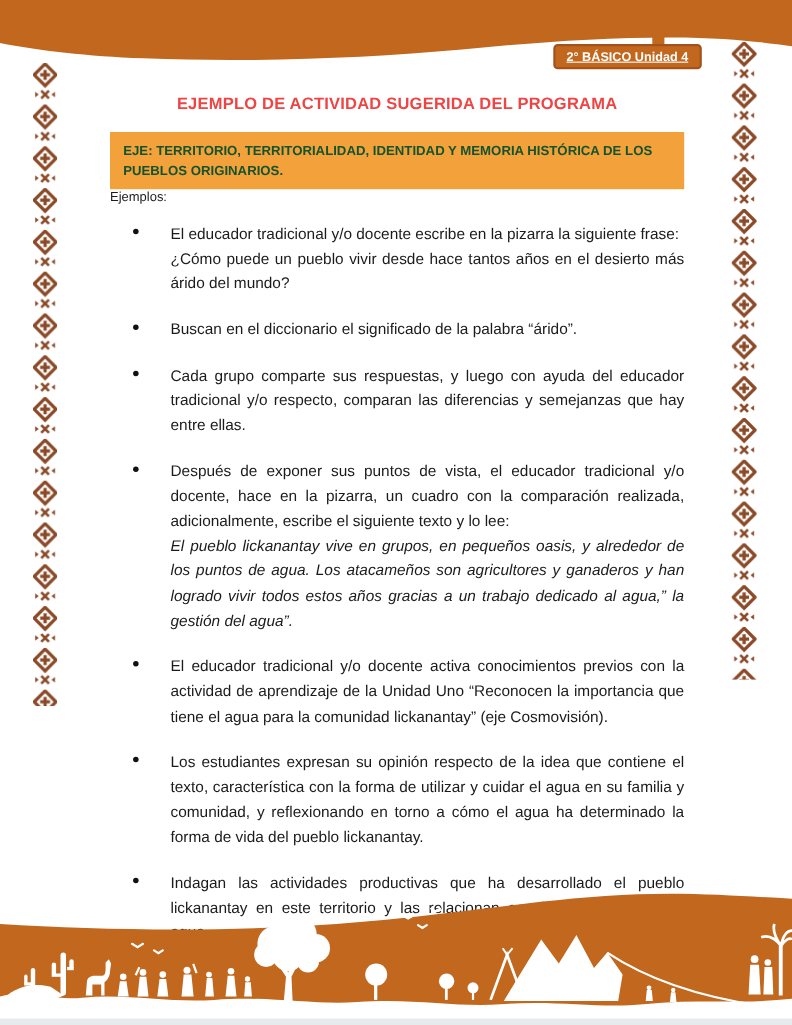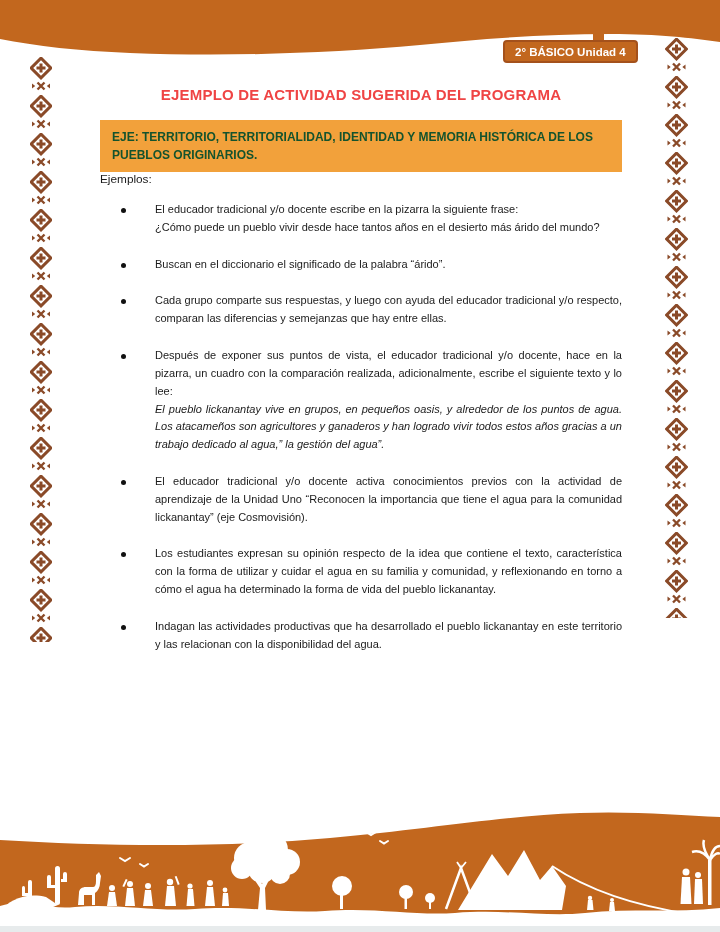--- a/index.html
+++ b/index.html
@@ -22,21 +22,21 @@
   .header-svg{position:absolute;top:0;left:0;display:block;}
   .wave{fill:var(--accent-dark-orange);}
   .badge{
     position:absolute;left:503px;top:40px;
     min-width:130px;height:23px;
     background:var(--accent-dark-orange);
     border:2px solid #A4511B;
     border-radius:4px;
     color:#fff;font-size:11.5px;font-weight:bold;
     display:flex;align-items:center;justify-content:center;
-    padding:0 10px;white-space:nowrap;
+    padding:0 10px;white-space:nowrap;text-decoration:underline;
   }
   .strip{position:absolute;display:block;}
   .strip-left{left:30px;top:57px;}
   .strip-right{left:665px;top:38px;}
   .content{
     position:absolute;left:100px;top:86px;width:522px;
   }
   .page-title{
     font-size:15px;font-weight:bold;text-align:center;
     letter-spacing:.2px;color:#ef4444;
@@ -51,21 +51,21 @@
     margin-top:33px;font-size:11.8px;line-height:1.62;
     text-align:justify;
   }
   .activity b{font-weight:bold;}
   .examples-label{font-size:11.8px;}
   ul.examples{
     margin-top:15px;list-style:none;
   }
   ul.examples li{
     position:relative;padding-left:55px;margin-bottom:19px;
-    font-size:11px;line-height:1.62;text-align:justify;
+    font-size:14px;line-height:1.62;text-align:justify;
   }
   ul.examples li::before{
     content:"";position:absolute;left:21px;top:7px;
     width:5px;height:5px;border-radius:50%;background:#111;
   }
   ul.examples li .italic{font-style:italic;}
   .footer-svg{position:absolute;left:0;top:800px;display:block;}
   .footer-orange{fill:var(--accent-dark-orange);}
   .white{fill:#ffffff;}
   .white-stroke{stroke:#ffffff;fill:none;}

